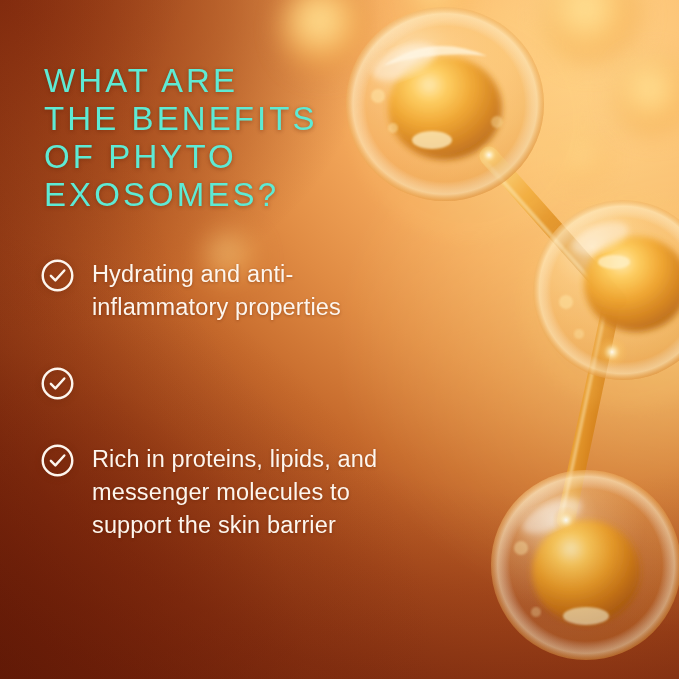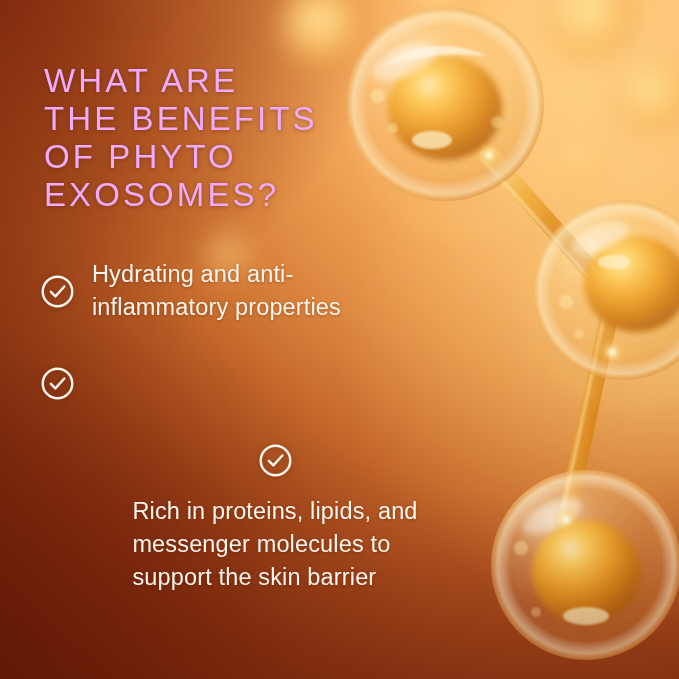--- a/index.html
+++ b/index.html
@@ -71,45 +71,45 @@
   #molecule svg{position:absolute;inset:0;width:679px;height:679px;}
 
   
   #content{position:absolute;inset:0;}
 
   #heading{
     position:absolute;
     left:44px;top:62px;
     width:430px;
     margin:0;
-    color:#f0abfc;
+    color:#5eead4;
     font-family:"Liberation Sans",sans-serif;
     font-weight:300;
     font-size:33px;
     line-height:38px;
     letter-spacing:3.1px;
     text-transform:uppercase;
     text-shadow:0 1px 4px rgba(92,28,6,.45);
     white-space:pre-line;
   }
 
   #bullets{
     position:absolute;
     left:40px;
     top:258px;
     width:470px;
   }
   .bullet{
     position:relative;
     display:flex;
-    align-items:center;
+    align-items:flex-start;
     gap:17px;
     margin-bottom:42px;
   }
-  .bullet:last-child{margin-bottom:0;flex-direction:column;}
+  .bullet:last-child{margin-bottom:0;}
 
   .check-icon{
     flex:0 0 auto;
     width:35px;height:35px;
     display:block;
   }
   .check-icon svg{display:block;width:35px;height:35px;
     filter:drop-shadow(0 1px 3px rgba(92,28,6,.4));}
 
   .bullet-text{

